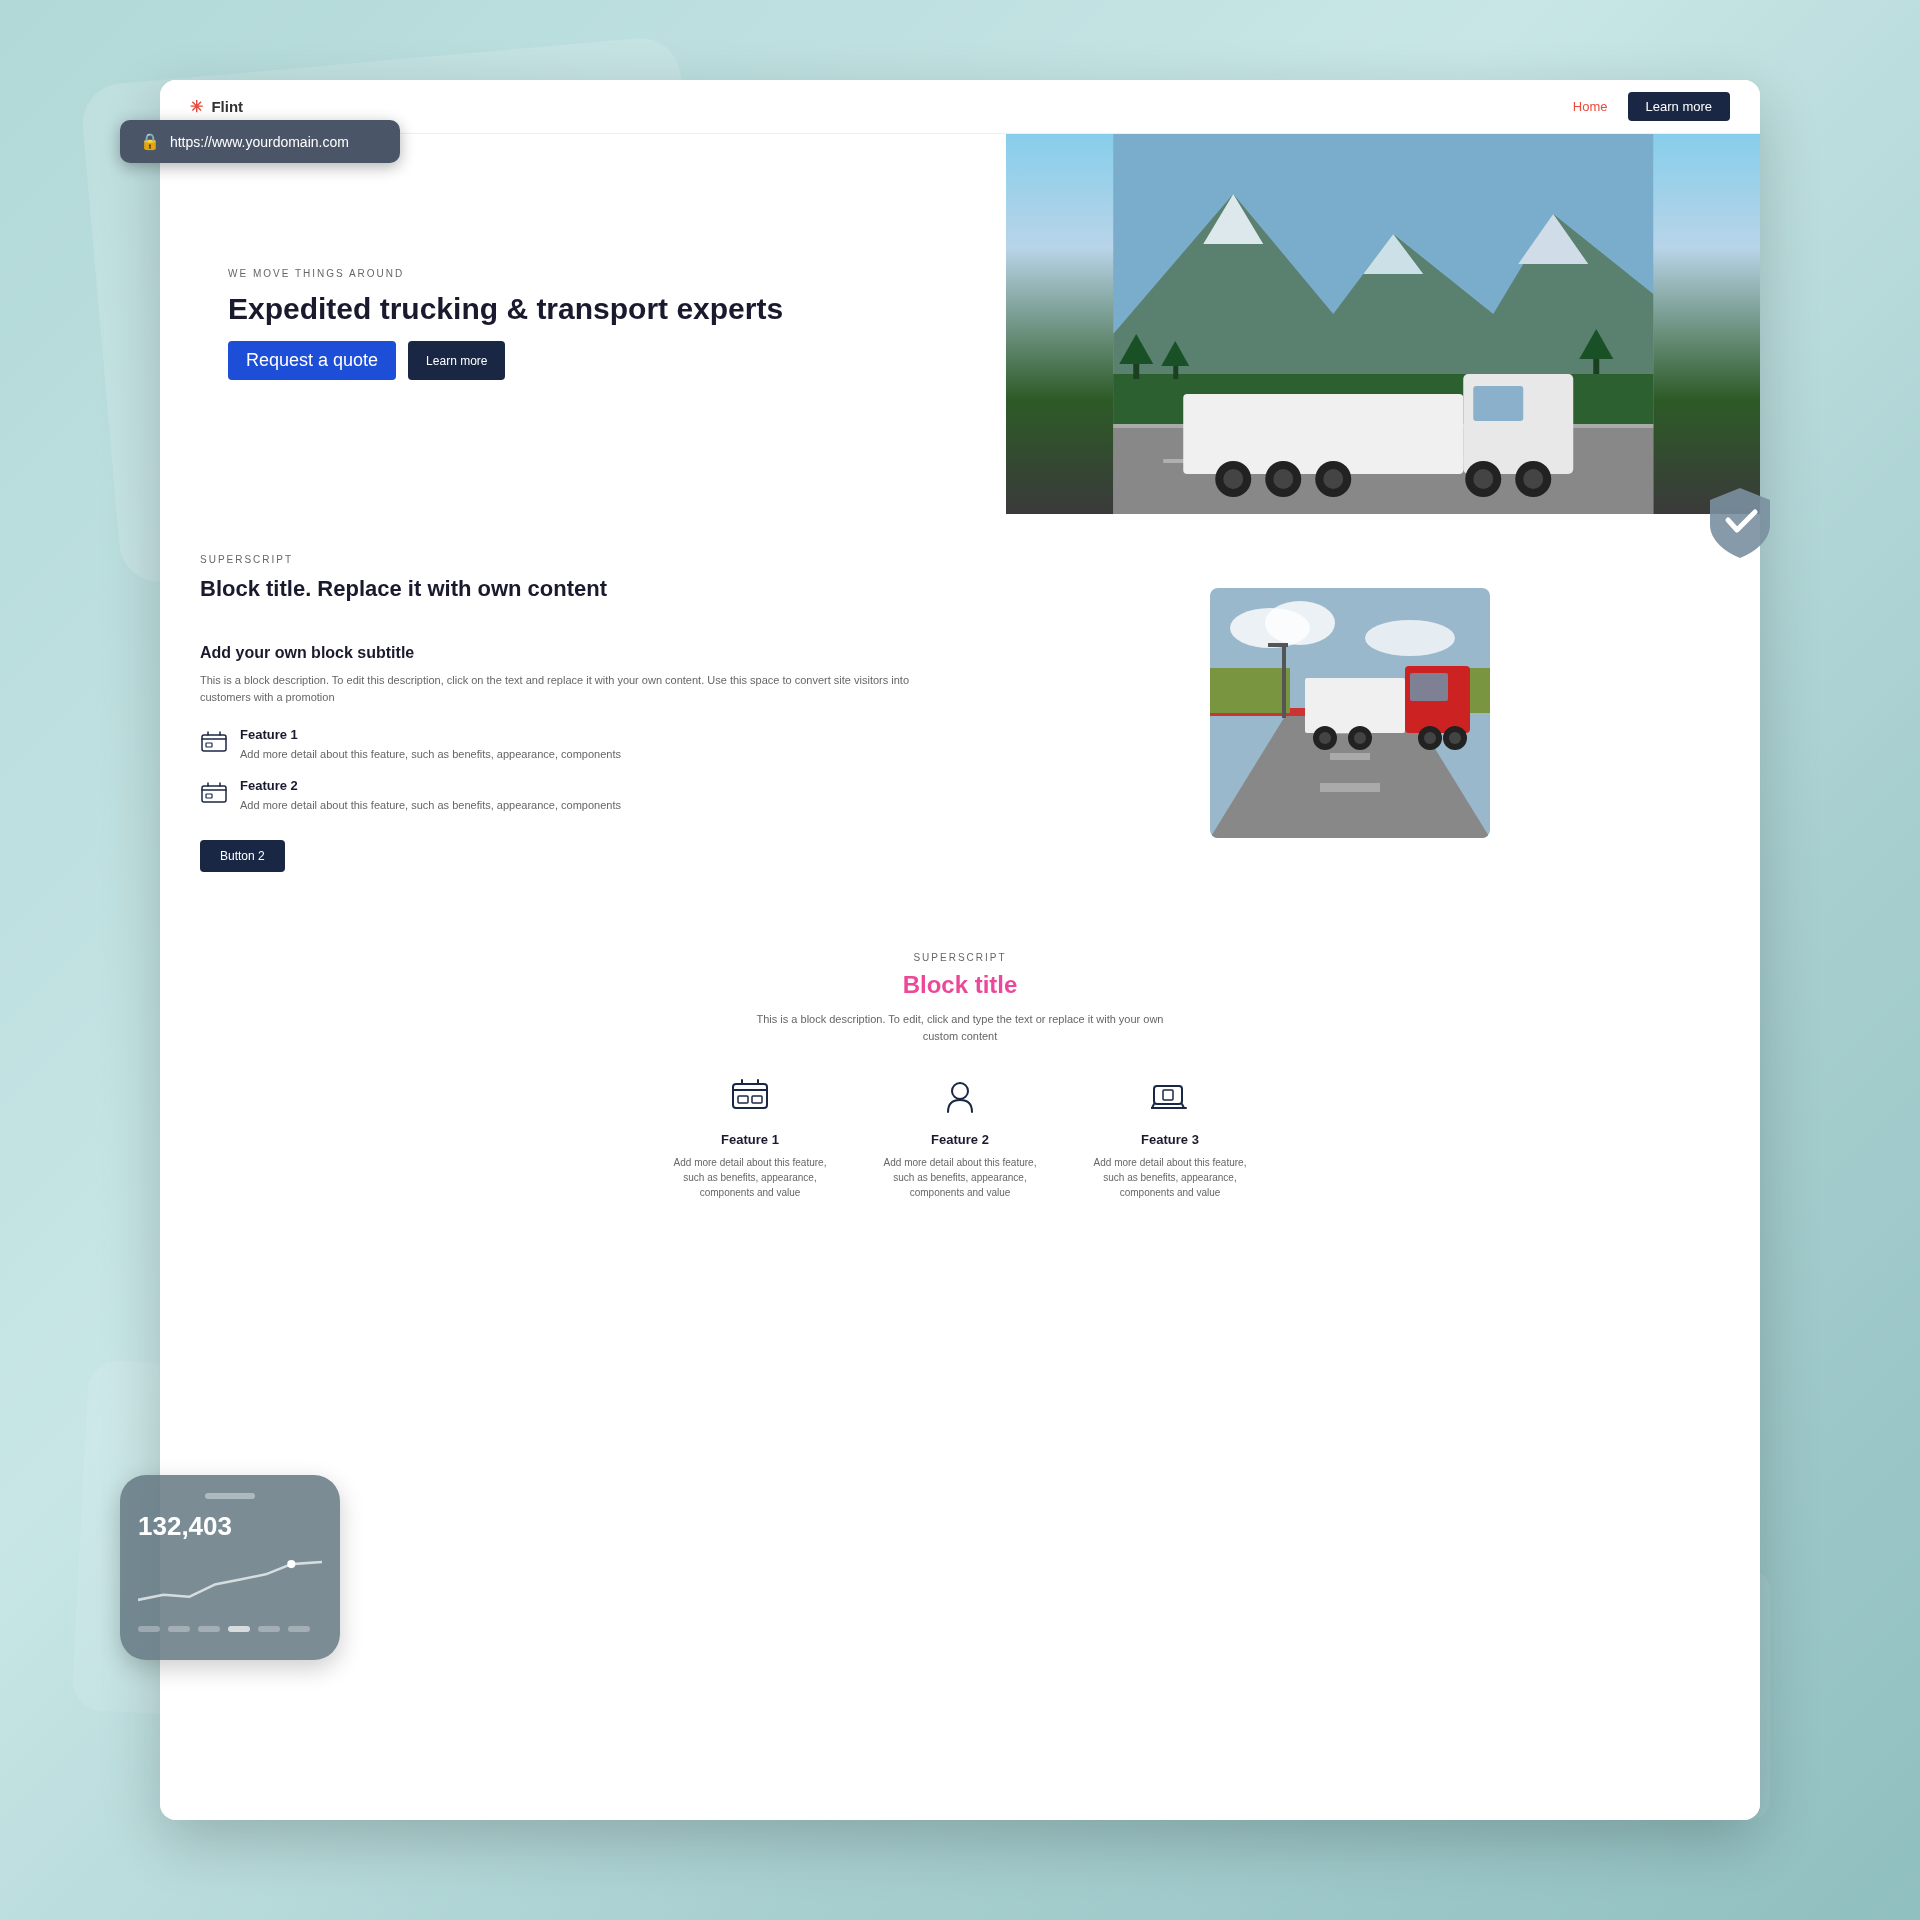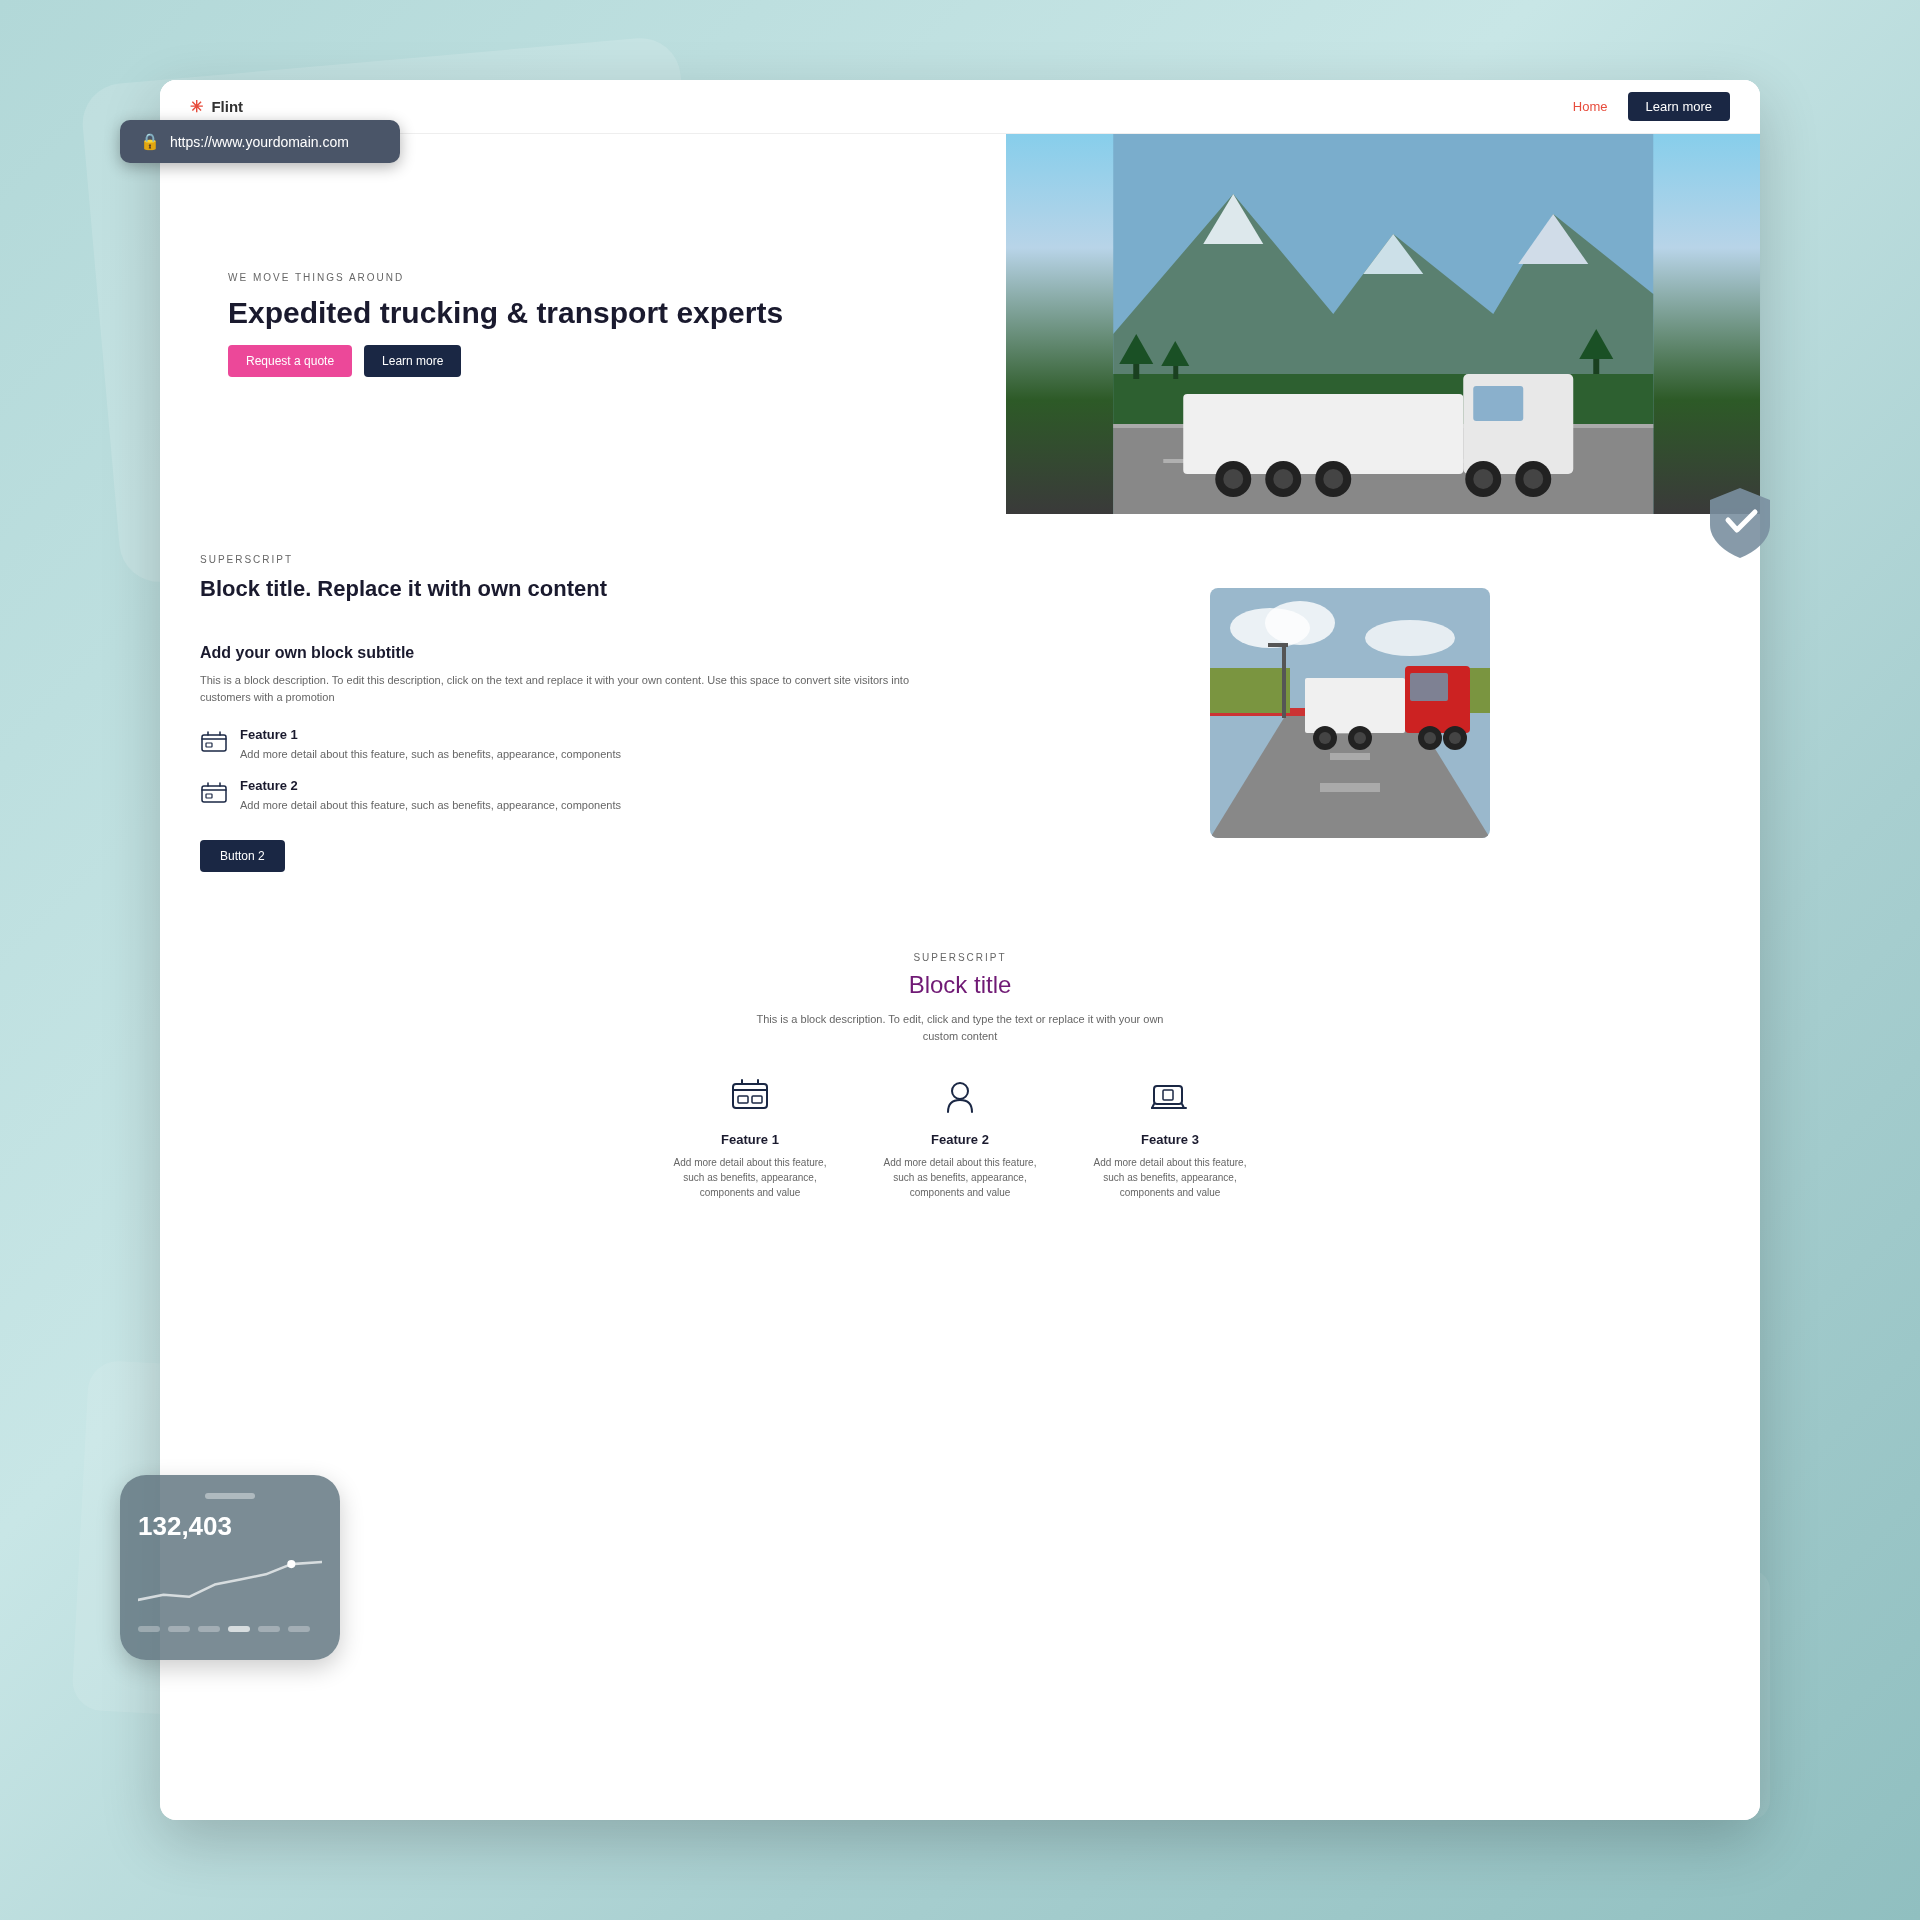--- a/index.html
+++ b/index.html
@@ -224,26 +224,26 @@
       color: #555;
       line-height: 1.6;
       margin-bottom: 24px;
       max-width: 300px;
     }
     .hero-buttons {
       display: flex;
       gap: 12px;
     }
     .btn-primary {
-      background: #ec4899;
+      background: #1d4ed8;
       color: white;
       border: none;
       padding: 9px 18px;
       border-radius: 4px;
-      font-size: 12px;
+      font-size: 18px;
       cursor: pointer;
       font-weight: 500;
     }
     .btn-secondary {
       background: #1a2744;
       color: white;
       border: none;
       padding: 9px 18px;
       border-radius: 4px;
       font-size: 12px;
@@ -356,22 +356,22 @@
     }
     .block2-superscript {
       font-size: 10px;
       letter-spacing: 2px;
       text-transform: uppercase;
       color: #666;
       margin-bottom: 8px;
     }
     .block2-title {
       font-size: 24px;
-      font-weight: 400;
-      color: #701a75;
+      font-weight: 700;
+      color: #ec4899;
       margin-bottom: 12px;
     }
     .block2-description {
       font-size: 11px;
       color: #666;
       line-height: 1.6;
       max-width: 420px;
       margin: 0 auto 30px;
     }
     .features-grid {

